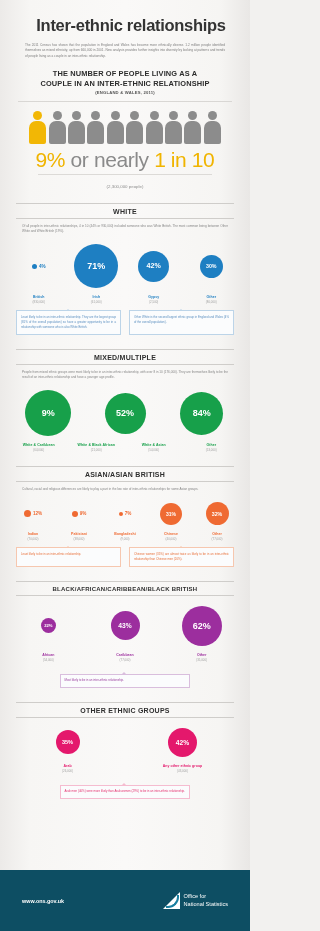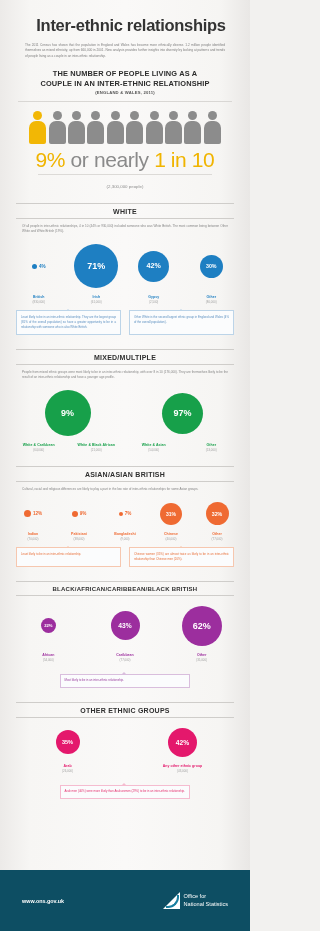--- a/index.html
+++ b/index.html
@@ -337,21 +337,26 @@
         </div>
         <p class="sectext just">People from mixed ethnic groups were most likely to be in an inter-ethnic relationship, with over 8 in 10 (176,000). They are themselves likely to be the result of an inter-ethnic relationship and have a younger age profile.</p>
         <div class="bubbles" style="min-height: 50px;">
           <div class="bcell">
             <span class="bubble" style="width:46px;height:46px;background:#17a04a;font-size:9px">
               <span>9%</span>
             </span>
           </div>
           <div class="bcell">
             <span class="bubble" style="width:41px;height:41px;background:#17a04a;font-size:9px">
-              <span>97%</span>
+              <span>52%</span>
+            </span>
+          </div>
+          <div class="bcell">
+            <span class="bubble" style="width:43px;height:43px;background:#17a04a;font-size:9px">
+              <span>84%</span>
             </span>
           </div>
         </div>
         <div class="labels">
           <div class="lcell">
             <div class="nm" style="color:#17a04a">White &amp; Caribbean</div>
             <div class="vl">(64,000)</div>
           </div>
           <div class="lcell">
             <div class="nm" style="color:#17a04a">White &amp; Black African</div>

